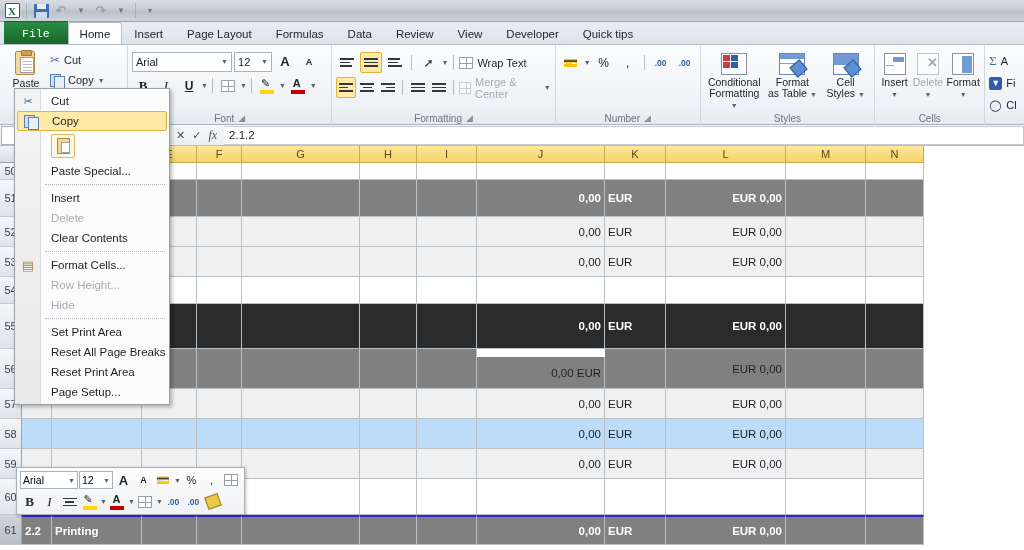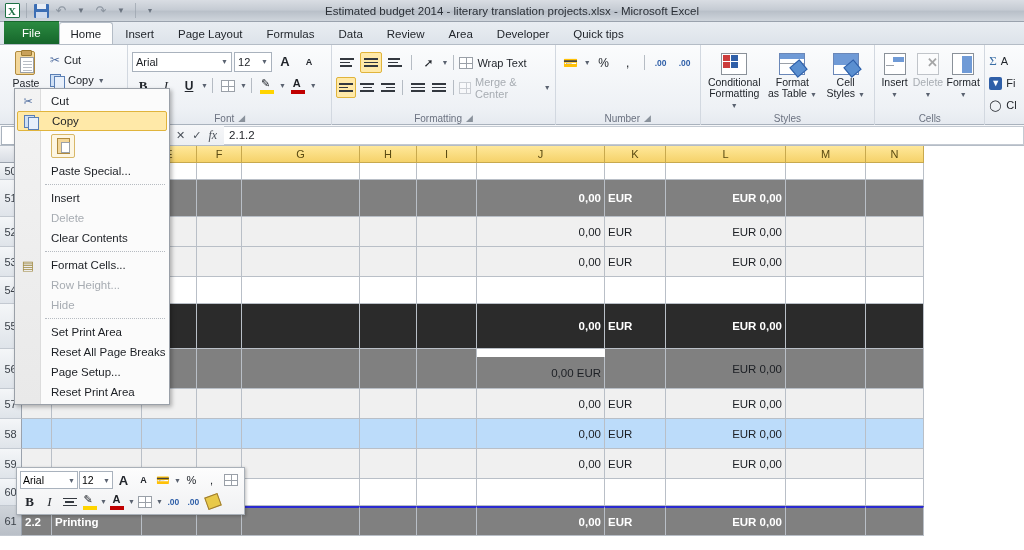--- a/index.html
+++ b/index.html
@@ -46,21 +46,21 @@
     border-bottom: 1px solid #b4bcc6;
   }
   .tab {
     height: 22px; padding: 0 11px; font-size: 11.5px; color: #23272d;
     display: flex; align-items: center; cursor: default;
     border: 1px solid transparent; border-bottom: none;
   }
   .tab.file {
     background: linear-gradient(180deg,#2b8b41 0%,#16662b 100%);
     color: #fff; font-weight: normal; border-radius: 0;
-    padding: 4px 17px; height: 23px;
+    padding: 4px 17px; height: 23px; font-family: Liberation Mono, monospace;
   }
   .tab.active {
     background: #fdfdfd; border-color: #b4bcc6; border-radius: 3px 3px 0 0;
     color: #1c1f24;
   }
 
   
   .ribbon {
     position: absolute; top: 45px; left: 0; width: 1024px; height: 80px;
     background: linear-gradient(180deg,#fbfcfd 0%,#eef1f5 80%, #e6eaf0 100%);
@@ -263,32 +263,31 @@
           <span class="arrow-ico">↷</span>
         </div>
       <div class="qat-ico">
           <span class="arrow-ico sm">▼</span>
         </div>
       <div class="sep-v"></div>
       <div class="qat-ico">
           <span class="arrow-ico sm">▾</span>
         </div>
     </div>
-    <div class="title-text">Estimated budget 2014 - literary translation projects.xlsx  -  Microsoft Excel</div>
   </div>
 
   <div class="tabbar">
     <div class="tab file">File</div>
     <div class="tab active">Home</div>
     <div class="tab">Insert</div>
     <div class="tab">Page Layout</div>
     <div class="tab">Formulas</div>
     <div class="tab">Data</div>
     <div class="tab">Review</div>
-    <div class="tab">Area</div>
+    <div class="tab">View</div>
     <div class="tab">Developer</div>
     <div class="tab">Quick tips</div>
   </div>
 
   <div class="ribbon">
 
     <div class="grp" style="width:128px">
       <div class="grp-body">
         <div class="bigbtn">
           <div class="paste-ico">
@@ -743,21 +742,21 @@
           <div class="cell light" style="width: 45px; flex: 0 0 45px;"></div>
           <div class="cell light" style="width: 118px; flex: 0 0 118px;"></div>
           <div class="cell light" style="width: 57px; flex: 0 0 57px;"></div>
           <div class="cell light" style="width: 60px; flex: 0 0 60px;"></div>
           <div class="cell light r" style="width: 128px; flex: 0 0 128px;">0,00</div>
           <div class="cell light" style="width: 61px; flex: 0 0 61px;">EUR</div>
           <div class="cell light r" style="width: 120px; flex: 0 0 120px;">EUR 0,00</div>
           <div class="cell light" style="width: 80px; flex: 0 0 80px;"></div>
           <div class="cell light" style="width: 58px; flex: 0 0 58px;"></div>
         </div>
-        <div class="row" style="height: 27px;">
+        <div class="row" style="height: 36px;">
           <div class="rh">60</div>
           <div class="cell" style="width: 30px; flex: 0 0 30px;"></div>
           <div class="cell" style="width: 90px; flex: 0 0 90px;"></div>
           <div class="cell" style="width: 55px; flex: 0 0 55px;"></div>
           <div class="cell" style="width: 45px; flex: 0 0 45px;"></div>
           <div class="cell" style="width: 118px; flex: 0 0 118px;"></div>
           <div class="cell" style="width: 57px; flex: 0 0 57px;"></div>
           <div class="cell" style="width: 60px; flex: 0 0 60px;"></div>
           <div class="cell r" style="width: 128px; flex: 0 0 128px;"></div>
           <div class="cell" style="width: 61px; flex: 0 0 61px;"></div>
@@ -826,24 +825,24 @@
         <span>Hide</span>
       </div>
       <div class="mi-sep"></div>
       <div class="mi">
         <span>Set Print Area</span>
       </div>
       <div class="mi">
         <span>Reset All Page Breaks</span>
       </div>
       <div class="mi">
+        <span>Reset Print Area</span>
+      </div>
+      <div class="mi">
         <span>Page Setup...</span>
-      </div>
-      <div class="mi">
-        <span>Reset Print Area</span>
       </div>
     </div>
 
   <div class="minitb">
     <div class="mtrow">
       <div class="mfontbox">
         <span>Arial</span>
         <span class="caret">▼</span>
       </div>
       <div class="msizebox">

